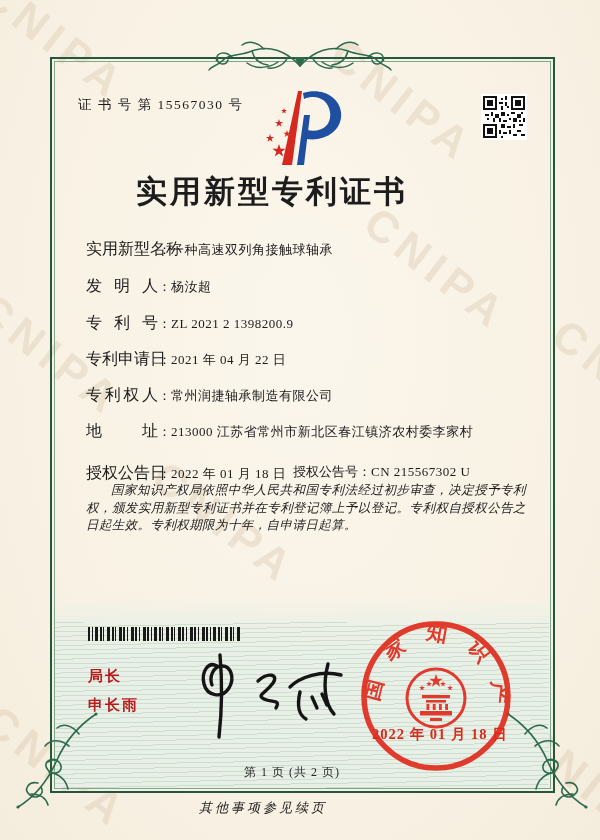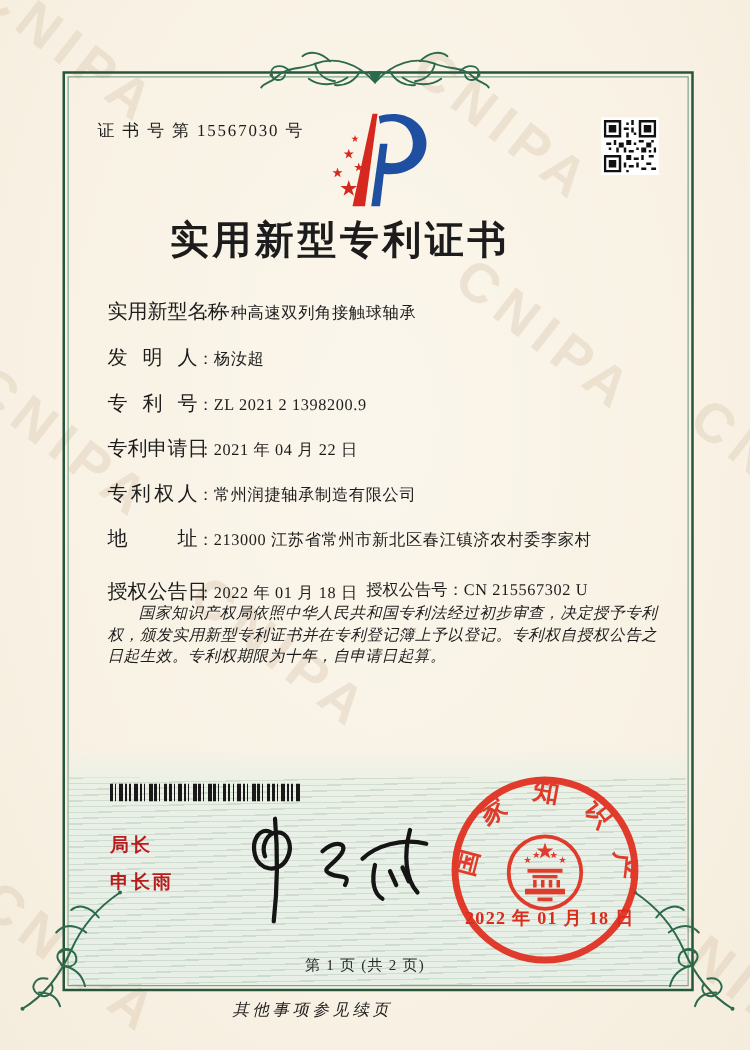--- a/index.html
+++ b/index.html
@@ -89,21 +89,21 @@
   .seal { position:absolute; left:358px; top:618px; z-index:4; }
   .seal-date {
     position:absolute; left:372px; top:725px; z-index:5;
     color:#dd2a1b; font-size:14.5px; font-weight:bold; letter-spacing:1px; white-space:nowrap;
   }
   .page-num {
     position:absolute; left:0; top:764px; width:584px; z-index:3;
     text-align:center; font-size:12px; letter-spacing:1px; color:#2a2a2a;
   }
   .cont-note {
-    position:absolute; left:0; top:799px; width:476px; z-index:3;
+    position:absolute; left:13px; top:799px; width:476px; z-index:3;
     text-align:center; font-size:13px; font-style:italic; letter-spacing:3px; color:#222;padding-left:24px;
   }
 </style>
 </head>
 <body>
 
 <div>
   <span class="wm" style="left:-30px; top:14px;">CNIPA</span>
   <span class="wm" style="left:318px; top:76px;">CNIPA</span>
   <span class="wm" style="left:352px; top:244px;">CNIPA</span>

